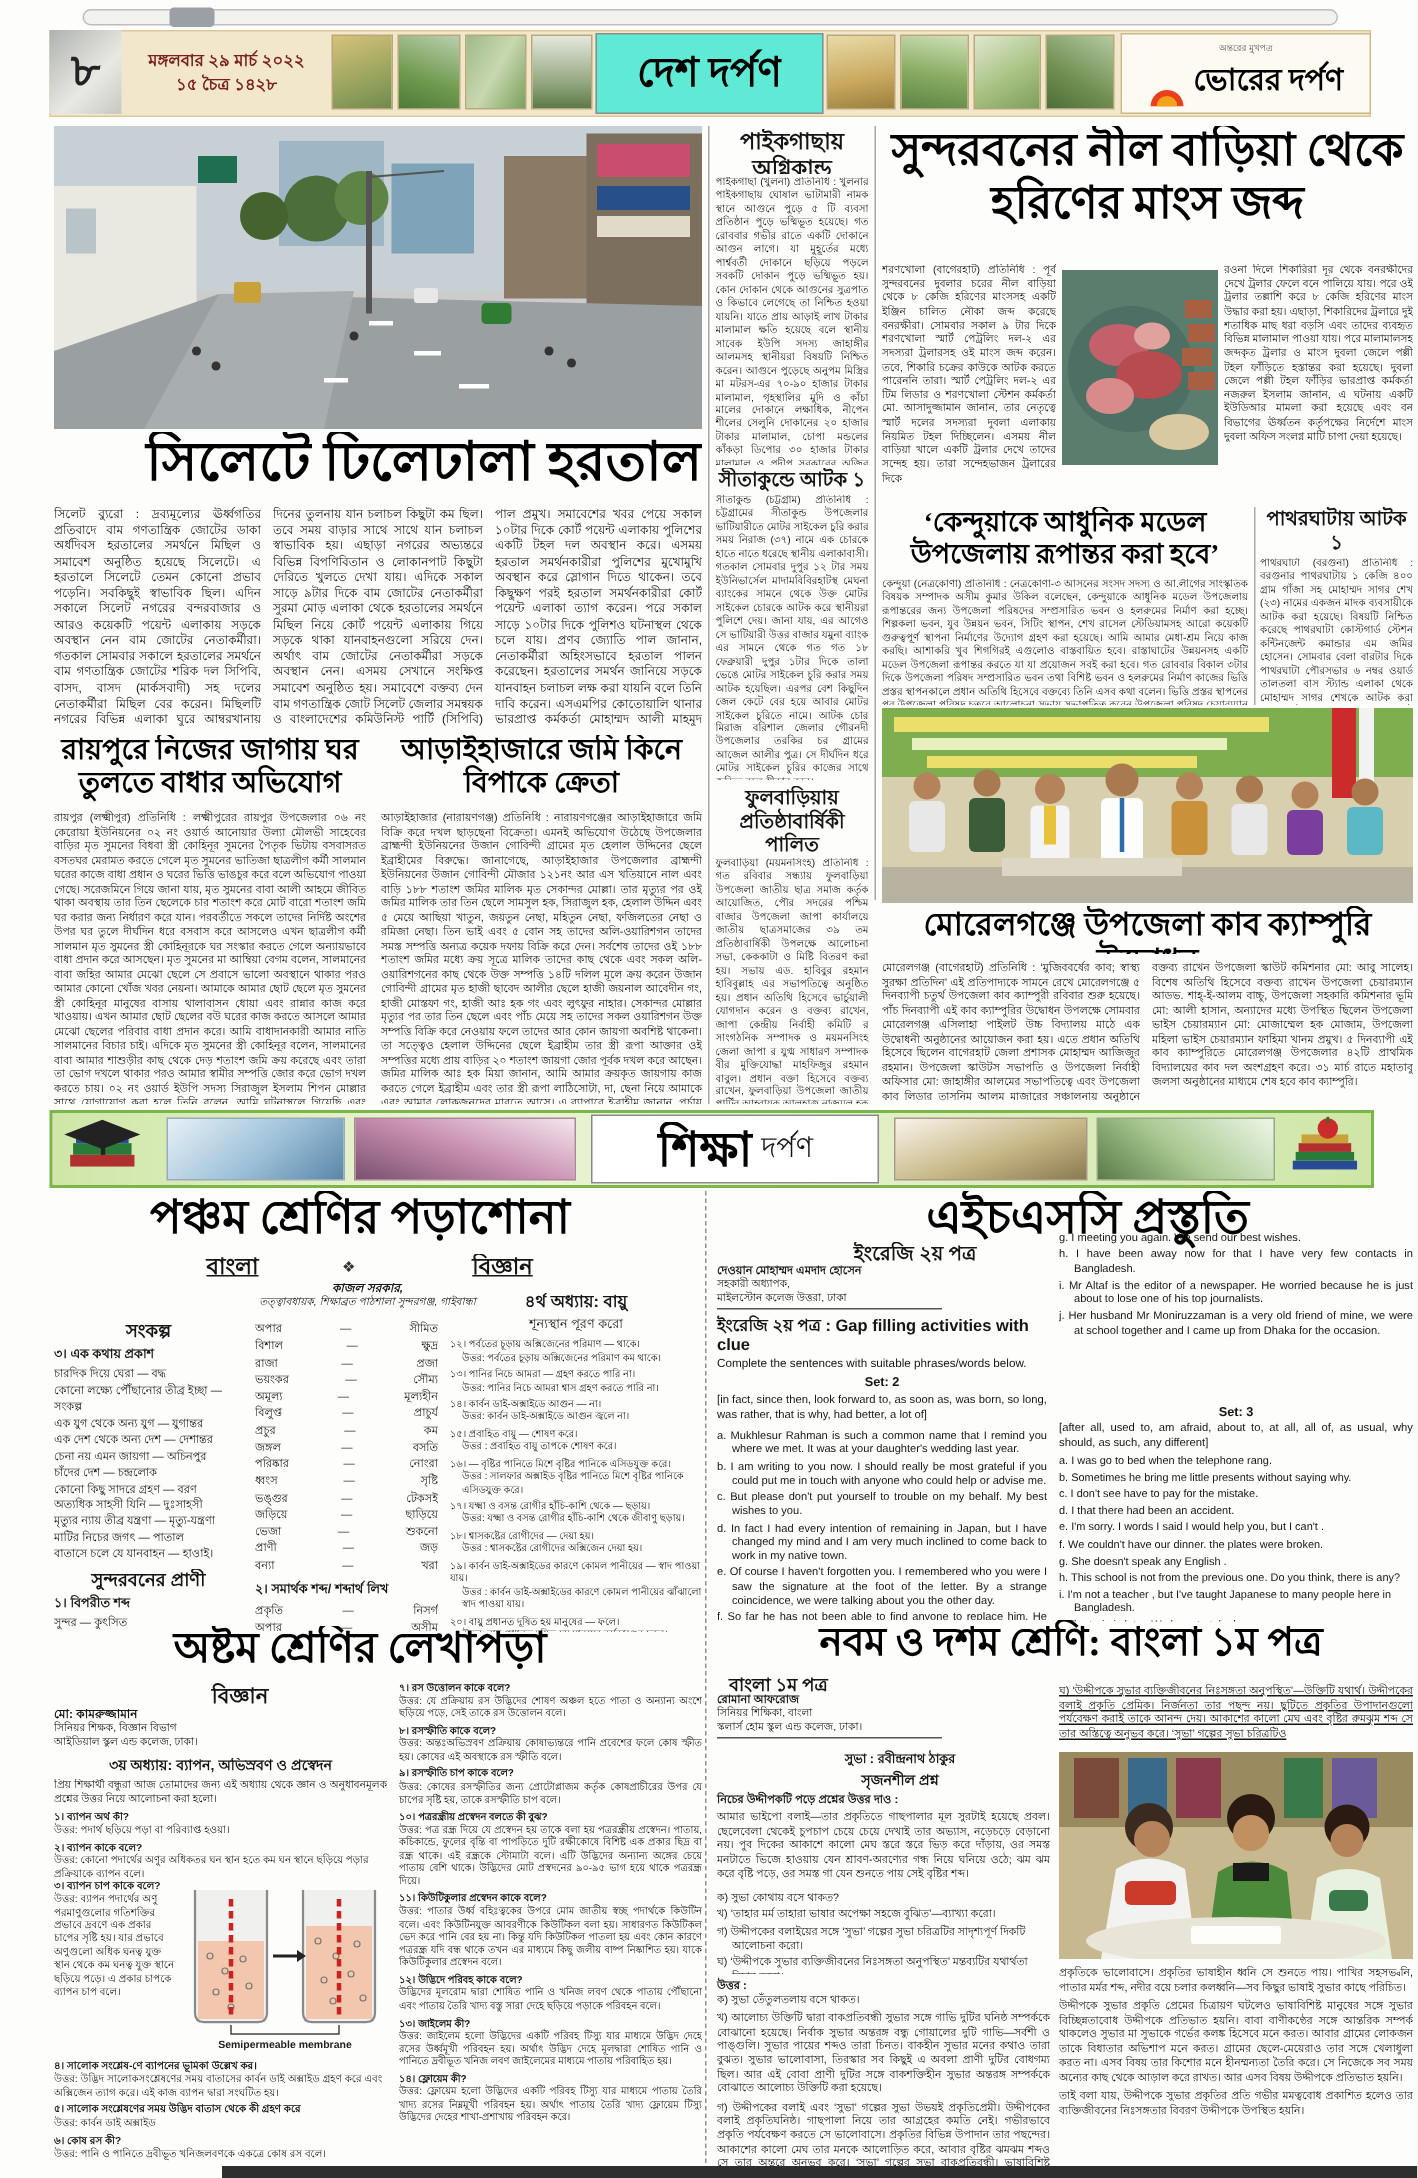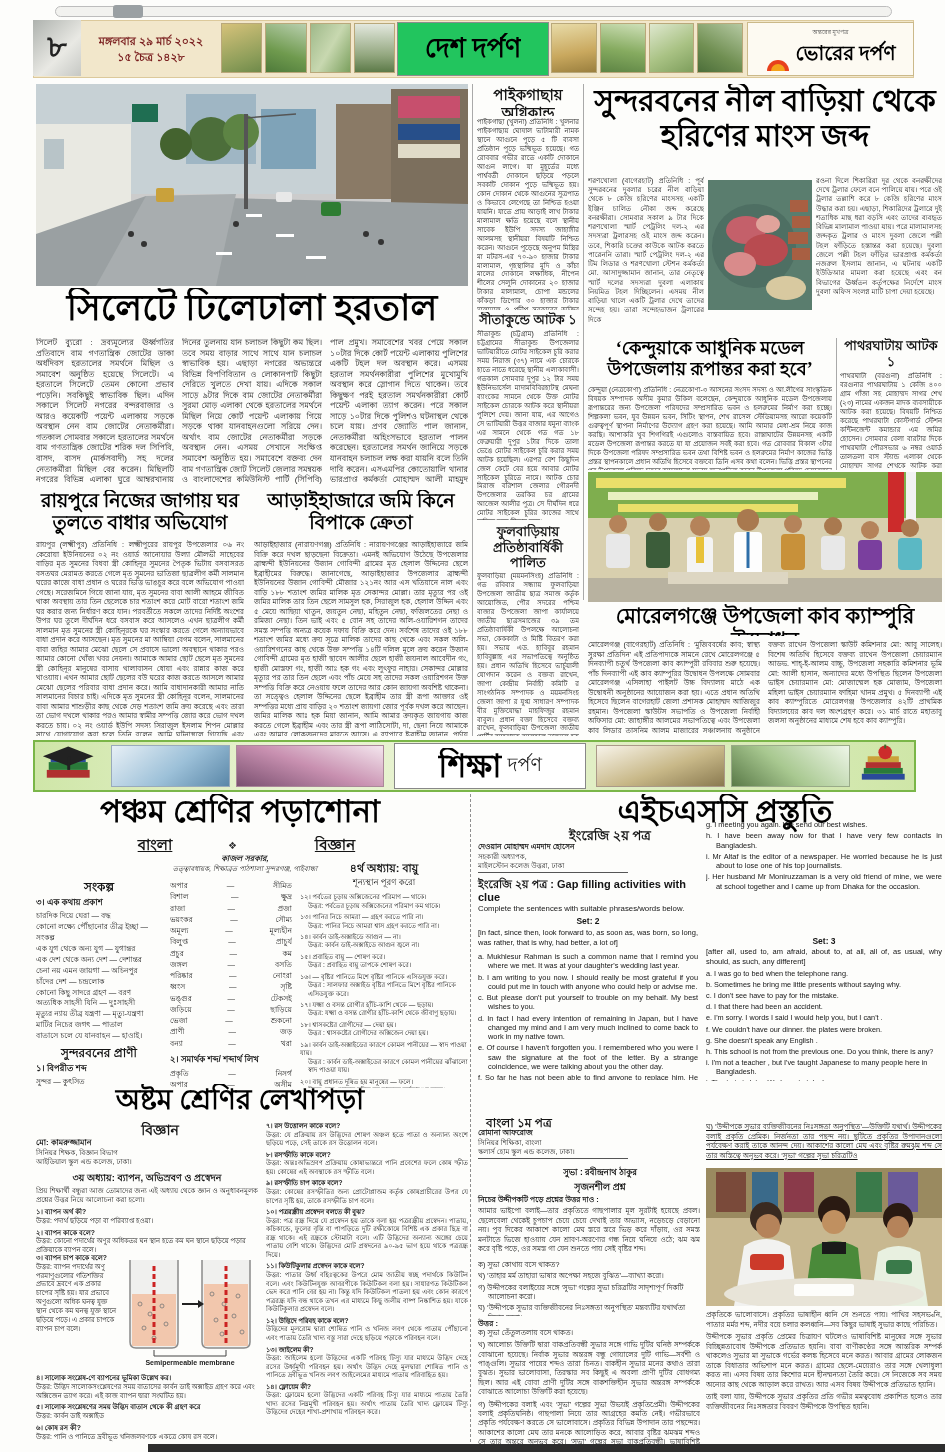--- a/index.html
+++ b/index.html
@@ -36,21 +36,21 @@
   <div class="abs" style="left:85px;top:26px;width:132px;height:46px;display:flex;flex-direction:column;justify-content:center;text-align:center;font-weight:bold;color:#7b2020;font-size:11px;line-height:1.5;">
     <span>মঙ্গলবার ২৯ মার্চ ২০২২</span>
     <span>১৫ চৈত্র ১৪২৮</span>
   </div>
   <div class="abs" style="left:221px;top:23px;width:174px;height:50px;display:flex;gap:3px;">
     <div class="thumb" style="flex:1;background:linear-gradient(160deg,#d6c27a,#8e9e5a 70%,#6f8a4a);"></div>
     <div class="thumb" style="flex:1;background:linear-gradient(200deg,#b9cfae,#6f9a4e 60%,#4e7a3a);"></div>
     <div class="thumb" style="flex:1;background:linear-gradient(120deg,#9fb98a,#c8d8b0 50%,#7ba05e);"></div>
     <div class="thumb" style="flex:1;background:linear-gradient(180deg,#e3e8de,#93a77f 65%,#5c7a48);"></div>
   </div>
-  <div class="abs" style="left:397px;top:22px;width:150px;height:52px;background:#22c55e;border:1px solid #8d8d8d;display:flex;align-items:center;justify-content:center;">
+  <div class="abs" style="left:397px;top:22px;width:150px;height:52px;background:#5eead4;border:1px solid #8d8d8d;display:flex;align-items:center;justify-content:center;">
     <span class="bnhead" style="font-size:27px;">দেশ দর্পণ</span>
   </div>
   <div class="abs" style="left:551px;top:23px;width:192px;height:50px;display:flex;gap:3px;">
     <div class="thumb" style="flex:1;background:linear-gradient(170deg,#e8dba8,#c9a85e 60%,#9a7f3e);"></div>
     <div class="thumb" style="flex:1;background:linear-gradient(190deg,#cfe0b8,#86ab60 55%,#5d8444);"></div>
     <div class="thumb" style="flex:1;background:linear-gradient(150deg,#dfe8cf,#a9c284 55%,#7e9e5c);"></div>
     <div class="thumb" style="flex:1;background:linear-gradient(210deg,#b5c9a2,#708f52 60%,#4c6e3a);"></div>
   </div>
   <div class="abs" style="left:747px;top:22px;width:165px;height:52px;background:#fdfaf2;border:1px solid #cbb98a;display:flex;flex-direction:column;align-items:center;justify-content:center;">
     <span style="font-size:6px;color:#555;">অন্তরের মুখপত্র</span>
@@ -100,21 +100,21 @@
       <rect x="120" y="104" width="18" height="14" rx="2" fill="#c9a13b"></rect>
       <g fill="#333">
           <circle cx="330" cy="150" r="3"></circle>
           <circle cx="345" cy="158" r="3"></circle>
           <circle cx="95" cy="150" r="3"></circle>
           <circle cx="108" cy="160" r="3"></circle>
           <circle cx="200" cy="140" r="3"></circle>
         </g>
     </svg>
   </div>
-  <div class="abs bnhead" style="left:36px;top:288px;width:432px;height:46px;font-size:36px;">সিলেটে ঢিলেঢালা হরতাল</div>
+  <div class="abs bnhead" style="left:36px;top:288px;width:432px;height:46px;font-size:36px;text-align:right;">সিলেটে ঢিলেঢালা হরতাল</div>
   <div class="abs just" style="left:36px;top:338px;width:138px;height:146px;font-size:8px;">সিলেট ব্যুরো : দ্রব্যমূল্যের ঊর্ধ্বগতির প্রতিবাদে বাম গণতান্ত্রিক জোটের ডাকা অর্ধদিবস হরতালের সমর্থনে মিছিল ও সমাবেশ অনুষ্ঠিত হয়েছে সিলেটে। এ হরতালে সিলেটে তেমন কোনো প্রভাব পড়েনি। সবকিছুই স্বাভাবিক ছিল। এদিন সকালে সিলেট নগরের বন্দরবাজার ও আরও কয়েকটি পয়েন্ট এলাকায় সড়কে অবস্থান নেন বাম জোটের নেতাকর্মীরা। গতকাল সোমবার সকালে হরতালের সমর্থনে বাম গণতান্ত্রিক জোটের শরিক দল সিপিবি, বাসদ, বাসদ (মার্কসবাদী) সহ দলের নেতাকর্মীরা মিছিল বের করেন। মিছিলটি নগরের বিভিন্ন এলাকা ঘুরে আম্বরখানায় গিয়ে অবস্থান নেয়। পরে সকাল সাড়ে ৯টা থেকে সোয়া ১০টা পর্যন্ত বন্দরবাজার, সুরমামার্কেট ও কোর্ট পয়েন্ট এলাকায় মিছিল অনুষ্ঠিত হয়। নগরে সরেজমিনে দেখা যায়, হরতালের কারণে সকালে নগরে অন্য</div>
   <div class="abs just" style="left:182px;top:338px;width:140px;height:146px;font-size:8px;">দিনের তুলনায় যান চলাচল কিছুটা কম ছিল। তবে সময় বাড়ার সাথে সাথে যান চলাচল স্বাভাবিক হয়। এছাড়া নগরের অভ্যন্তরে বিভিন্ন বিপণিবিতান ও লোকানপাট কিছুটা দেরিতে খুলতে দেখা যায়। এদিকে সকাল সাড়ে ৯টার দিকে বাম জোটের নেতাকর্মীরা সুরমা মোড় এলাকা থেকে হরতালের সমর্থনে মিছিল নিয়ে কোর্ট পয়েন্ট এলাকায় গিয়ে সড়কে থাকা যানবাহনগুলো সরিয়ে দেন। অর্থাৎ বাম জোটের নেতাকর্মীরা সড়কে অবস্থান নেন। এসময় সেখানে সংক্ষিপ্ত সমাবেশ অনুষ্ঠিত হয়। সমাবেশে বক্তব্য দেন বাম গণতান্ত্রিক জোট সিলেট জেলার সমন্বয়ক ও বাংলাদেশের কমিউনিস্ট পার্টি (সিপিবি) সিলেট জেলার সাধারণ সম্পাদক খায়রুল হাছান, বাসদের (মার্কসবাদী) জেলা আহ্বায়ক উজ্জ্বল রায়, বাসদের জেলা সমন্বয়ক আবু জাফর, বাসদের জেলা সদস্য প্রণব জ্যোতি</div>
   <div class="abs just" style="left:330px;top:338px;width:138px;height:146px;font-size:8px;">পাল প্রমুখ। সমাবেশের খবর পেয়ে সকাল ১০টার দিকে কোর্ট পয়েন্ট এলাকায় পুলিশের একটি টহল দল অবস্থান করে। এসময় হরতাল সমর্থনকারীরা পুলিশের মুখোমুখি অবস্থান করে স্লোগান দিতে থাকেন। তবে কিছুক্ষণ পরই হরতাল সমর্থনকারীরা কোর্ট পয়েন্ট এলাকা ত্যাগ করেন। পরে সকাল সাড়ে ১০টার দিকে পুলিশও ঘটনাস্থল থেকে চলে যায়। প্রণব জ্যোতি পাল জানান, নেতাকর্মীরা অহিংসভাবে হরতাল পালন করেছেন। হরতালের সমর্থন জানিয়ে সড়কে যানবাহন চলাচল লক্ষ করা যায়নি বলে তিনি দাবি করেন। এসএমপির কোতোয়ালি থানার ভারপ্রাপ্ত কর্মকর্তা মোহাম্মদ আলী মাহমুদ বলেন, আইনশৃঙ্খলা রক্ষা ও জনগণের জানমাল রক্ষায় পুলিশ কাজ করছে। হরতালের সময় কোতোয়ালি থানা এলাকায় কোনো বিশৃঙ্খলার ঘটনা ঘটেনি।</div>
 
   <div class="abs bnhead" style="left:36px;top:490px;width:208px;height:46px;font-size:19px;">রায়পুরে নিজের জাগায় ঘর তুলতে বাধার অভিযোগ</div>
   <div class="abs bnhead" style="left:254px;top:490px;width:214px;height:46px;font-size:19px;">আড়াইহাজারে জমি কিনে বিপাকে ক্রেতা</div>
   <div class="abs just" style="left:36px;top:540px;width:208px;height:196px;font-size:7.2px;">রায়পুর (লক্ষ্মীপুর) প্রতিনিধি : লক্ষ্মীপুরের রায়পুর উপজেলার ০৬ নং কেরোয়া ইউনিয়নের ০২ নং ওয়ার্ড আনোয়ার উল্যা মৌলভী সাহেবের বাড়ির মৃত সুমনের বিধবা স্ত্রী কোহিনূর সুমনের পৈতৃক ভিটায় বসবাসরত বসতঘর মেরামত করতে গেলে মৃত সুমনের ভাতিজা ছাত্রলীগ কর্মী সালমান ঘরের কাজে বাধা প্রধান ও ঘরের ভিত্তি ভাঙচুর করে বলে অভিযোগ পাওয়া গেছে। সরেজমিনে গিয়ে জানা যায়, মৃত সুমনের বাবা আলী আহমে জীবিত থাকা অবস্থায় তার তিন ছেলেকে চার শতাংশ করে মোট বারো শতাংশ জমি ঘর করার জন্য নির্ধারণ করে যান। পরবর্তীতে সকলে তাদের নির্দিষ্ট অংশের উপর ঘর তুলে দীর্ঘদিন ধরে বসবাস করে আসলেও এখন ছাত্রলীগ কর্মী সালমান মৃত সুমনের স্ত্রী কোহিনূরকে ঘর সংস্কার করতে গেলে অন্যায়ভাবে বাধা প্রদান করে আসছেন। মৃত সুমনের মা আম্বিয়া বেগম বলেন, সালমানের বাবা জহির আমার মেঝো ছেলে সে প্রবাসে ভালো অবস্থানে থাকার পরও আমার কোনো খোঁজ খবর নেয়না। আমাকে আমার ছোট ছেলে মৃত সুমনের স্ত্রী কোহিনূর মানুষের বাসায় থালাবাসন ধোয়া এবং রান্নার কাজ করে খাওয়ায়। এখন আমার ছোট ছেলের বউ ঘরের কাজ করতে আসলে আমার মেঝো ছেলের পরিবার বাধা প্রদান করে। আমি বাধাদানকারী আমার নাতি সালমানের বিচার চাই। এদিকে মৃত সুমনের স্ত্রী কোহিনূর বলেন, সালমানের বাবা আমার শাশুড়ীর কাছ থেকে দেড় শতাংশ জমি ক্রয় করেছে এবং তারা তা ভোগ দখলে থাকার পরও আমার স্বামীর সম্পত্তি জোর করে ভোগ দখল করতে চায়। ০২ নং ওয়ার্ড ইউপি সদস্য সিরাজুল ইসলাম শিপন মোল্লার সাথে যোগাযোগ করা হলে তিনি বলেন, আমি ঘটনাস্থলে গিয়েছি এবং সালমান যেনো ঘরের কাজে বাধা প্রধান না করে সে বিষয় নিষেধ করে এসেছি। পরবর্তীতে ঘর ভাংচুরের বিষয় আমি কিছু জানিনা।</div>
   <div class="abs just" style="left:254px;top:540px;width:214px;height:196px;font-size:7.2px;">আড়াইহাজার (নারায়ণগঞ্জ) প্রতিনিধি : নারায়ণগঞ্জের আড়াইহাজারে জমি বিক্রি করে দখল ছাড়ছেনা বিক্রেতা। এমনই অভিযোগ উঠেছে উপজেলার ব্রাহ্মন্দী ইউনিয়নের উজান গোবিন্দী গ্রামের মৃত হেলাল উদ্দিনের ছেলে ইব্রাহীমের বিরুদ্ধে। জানাগেছে, আড়াইহাজার উপজেলার ব্রাহ্মন্দী ইউনিয়নের উজান গোবিন্দী মৌজার ১২১নং আর এস খতিয়ানে নাল এবং বাড়ি ১৮৮ শতাংশ জমির মালিক মৃত সেকান্দর মোল্লা। তার মৃত্যুর পর ওই জমির মালিক তার তিন ছেলে সামসুল হক, সিরাজুল হক, হেলাল উদ্দিন এবং ৫ মেয়ে আছিয়া খাতুন, জয়তুন নেছা, মহিতুন নেছা, ফজিলতের নেছা ও রমিজা নেছা। তিন ভাই এবং ৫ বোন সহ তাদের অলি-ওয়ারিশগন তাদের সমস্ত সম্পত্তি অন্যত্র কয়েক দফায় বিক্রি করে দেন। সর্বশেষ তাদের ওই ১৮৮ শতাংশ জমির মধ্যে ক্রয় সূত্রে মালিক তাদের কাছ থেকে এবং সকল অলি-ওয়ারিশগনের কাছ থেকে উক্ত সম্পত্তি ১৪টি দলিল মূলে ক্রয় করেন উজান গোবিন্দী গ্রামের মৃত হাজী ছাবেদ আলীর ছেলে হাজী জয়নাল আবেদীন গং, হাজী মোস্তফা গং, হাজী আঃ হক গং এবং লুৎফুর নাহার। সেকান্দর মোল্লার মৃত্যুর পর তার তিন ছেলে এবং পাঁচ মেয়ে সহ তাদের সকল ওয়ারিশগন উক্ত সম্পত্তি বিক্রি করে নেওয়ায় ফলে তাদের আর কোন জায়গা অবশিষ্ট থাকেনা। তা সত্ত্বেও হেলাল উদ্দিনের ছেলে ইব্রাহীম তার স্ত্রী রূপা আক্তার ওই সম্পত্তির মধ্যে প্রায় বাড়ির ২০ শতাংশ জায়গা জোর পূর্বক দখল করে আছেন। জমির মালিক আঃ হক মিয়া জানান, আমি আমার ক্রয়কৃত জায়গায় কাজ করতে গেলে ইব্রাহীম এবং তার স্ত্রী রূপা লাঠিসোটা, দা, ছেনা নিয়ে আমাকে এবং আমার লোকজনদের মারতে আসে। এ ব্যাপারে ইব্রাহীম জানান, পর্চায় ভুলবসত আমার ভুক্তভোগীর জমি উঠে গিয়েছে। তারা ওই জমি ক্রয় করেছে, আমি পর্চা সংশোধনের জন্য মামলা করেছি। আমি আমার জায়গায় থাকছি।</div>
 
   <div class="abs smallhead" style="left:477px;top:86px;width:102px;height:30px;font-size:15px;">পাইকগাছায় অগ্নিকান্ড</div>
@@ -519,20 +519,21 @@
       <div class="hang">c. I don't see have to pay for the mistake.</div>
       <div class="hang">d. I that there had been an accident.</div>
       <div class="hang">e. I'm sorry. I words I said I would help you, but I can't .</div>
       <div class="hang">f. We couldn't have our dinner. the plates were broken.</div>
       <div class="hang">g. She doesn't speak any English .</div>
       <div class="hang">h. This school is not from the previous one. Do you think, there is any?</div>
       <div class="hang">i. I'm not a teacher , but I've taught Japanese to many people here in Bangladesh.</div>
       <div class="hang">j. The train is late . We have to take bus.</div>
     </div>
 
+  <div class="abs bnhead" style="left:486px;top:1080px;width:456px;height:34px;font-size:26px;">নবম ও দশম শ্রেণি: বাংলা ১ম পত্র</div>
   <div class="abs" style="left:486px;top:1114px;width:140px;font-size:12px;font-weight:bold;">বাংলা ১ম পত্র</div>
   <div class="abs authorbox" style="left:478px;top:1128px;width:150px;line-height:1.3;">
     <div style="font-size:7.5px;font-weight:bold;">রোমানা আফরোজ</div>
     <div style="font-size:7px;">সিনিয়র শিক্ষিকা, বাংলা</div>
     <div style="font-size:7px;">স্কলার্স হোম স্কুল এন্ড কলেজ, ঢাকা।</div>
   </div>
   <div class="abs" style="left:500px;top:1166px;width:200px;text-align:center;font-size:8.5px;font-weight:bold;">সুভা : রবীন্দ্রনাথ ঠাকুর</div>
   <div class="abs" style="left:500px;top:1180px;width:200px;text-align:center;font-size:9.5px;font-weight:bold;">সৃজনশীল প্রশ্ন</div>
   <div class="abs" style="left:478px;top:1194px;width:222px;font-size:7.5px;font-weight:bold;">নিচের উদ্দীপকটি পড়ে প্রশ্নের উত্তর দাও :</div>
   <div class="abs just" style="left:478px;top:1206px;width:222px;height:52px;font-size:7.2px;">আমার ভাইপো বলাই—তার প্রকৃতিতে গাছপালার মূল সুরটাই হয়েছে প্রবল। ছেলেবেলা থেকেই চুপচাপ চেয়ে চেয়ে দেখাই তার অভ্যাস, নড়েচড়ে বেড়ানো নয়। পুব দিকের আকাশে কালো মেঘ স্তরে স্তরে ভিড় করে দাঁড়ায়, ওর সমস্ত মনটাতে ভিজে হাওয়ায় যেন শ্রাবণ-অরণ্যের গন্ধ নিয়ে ঘনিয়ে ওঠে; ঝম ঝম করে বৃষ্টি পড়ে, ওর সমস্ত গা যেন শুনতে পায় সেই বৃষ্টির শব্দ।</div>

